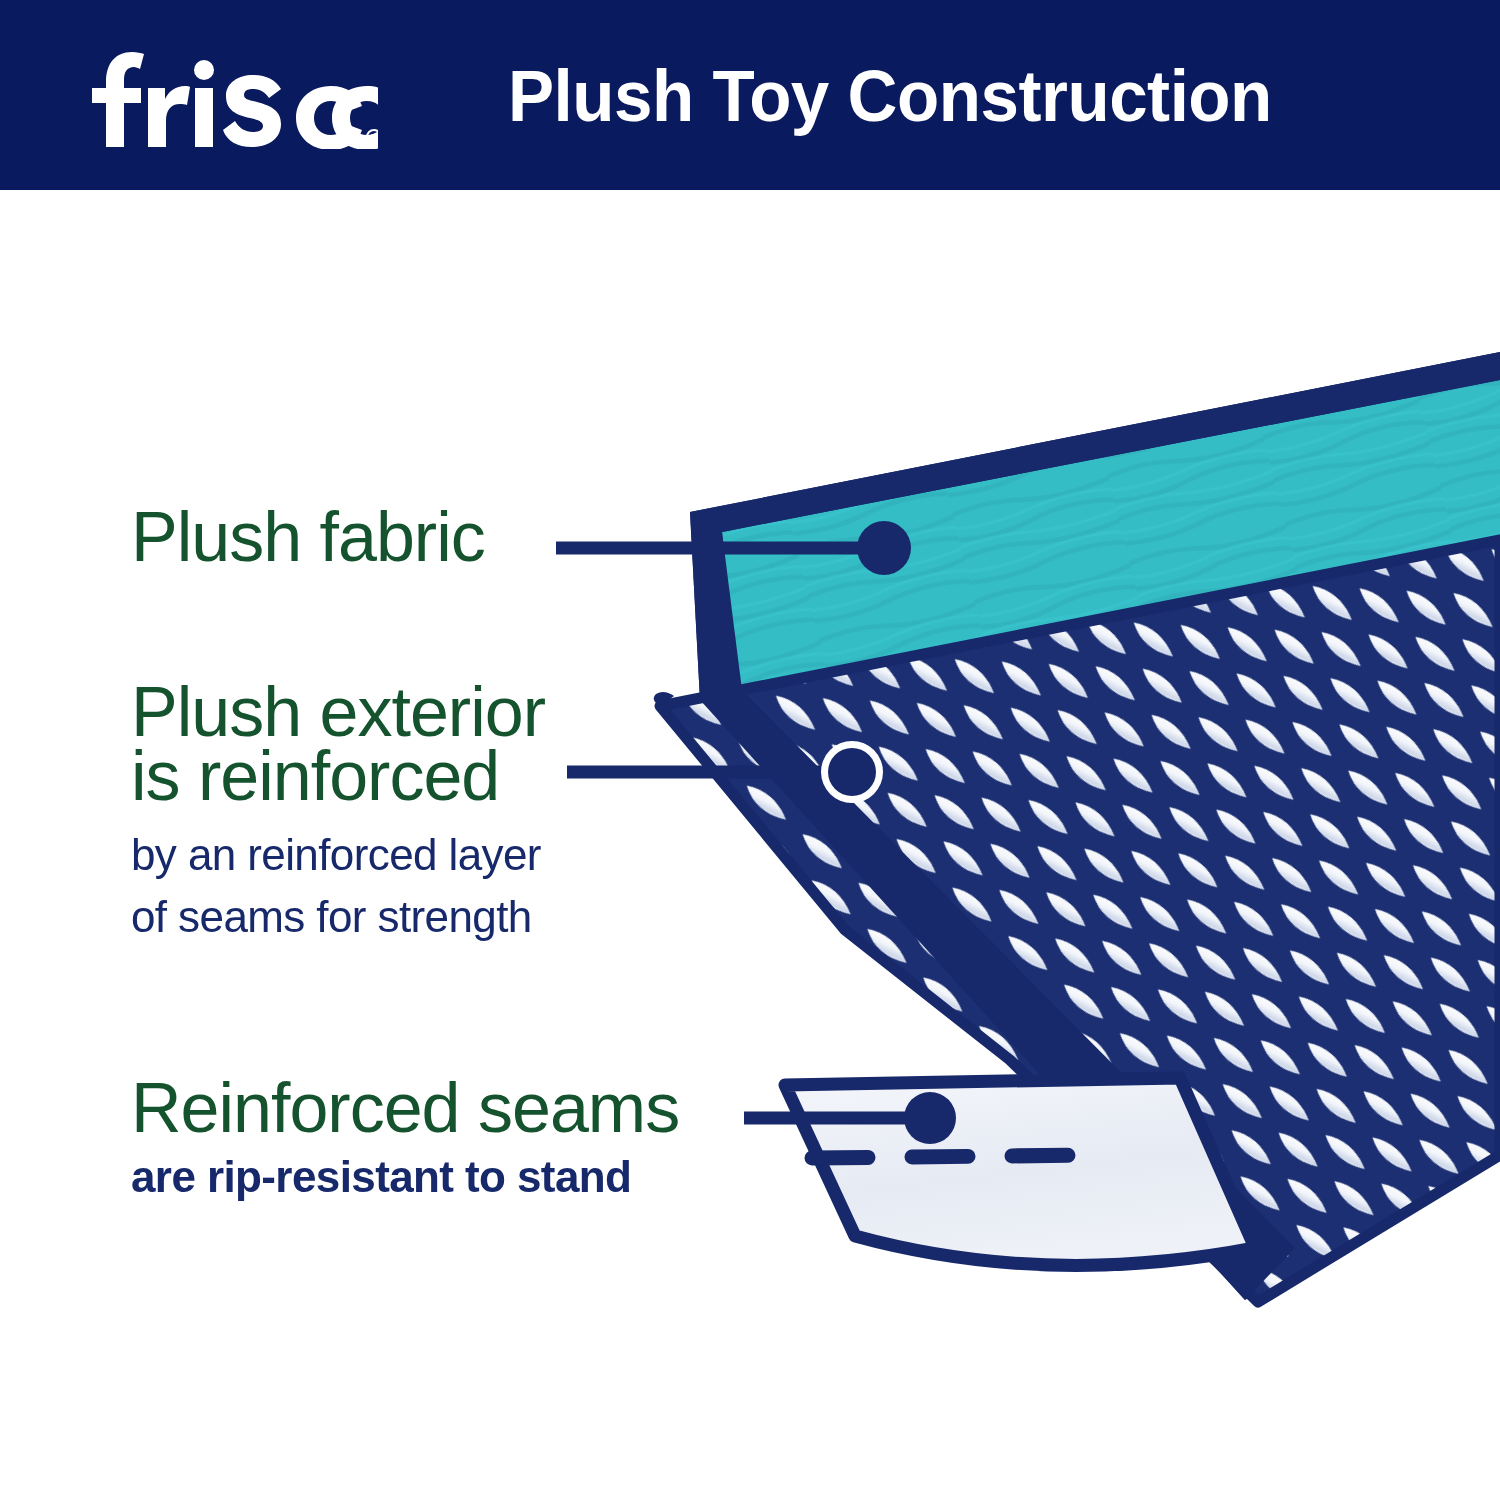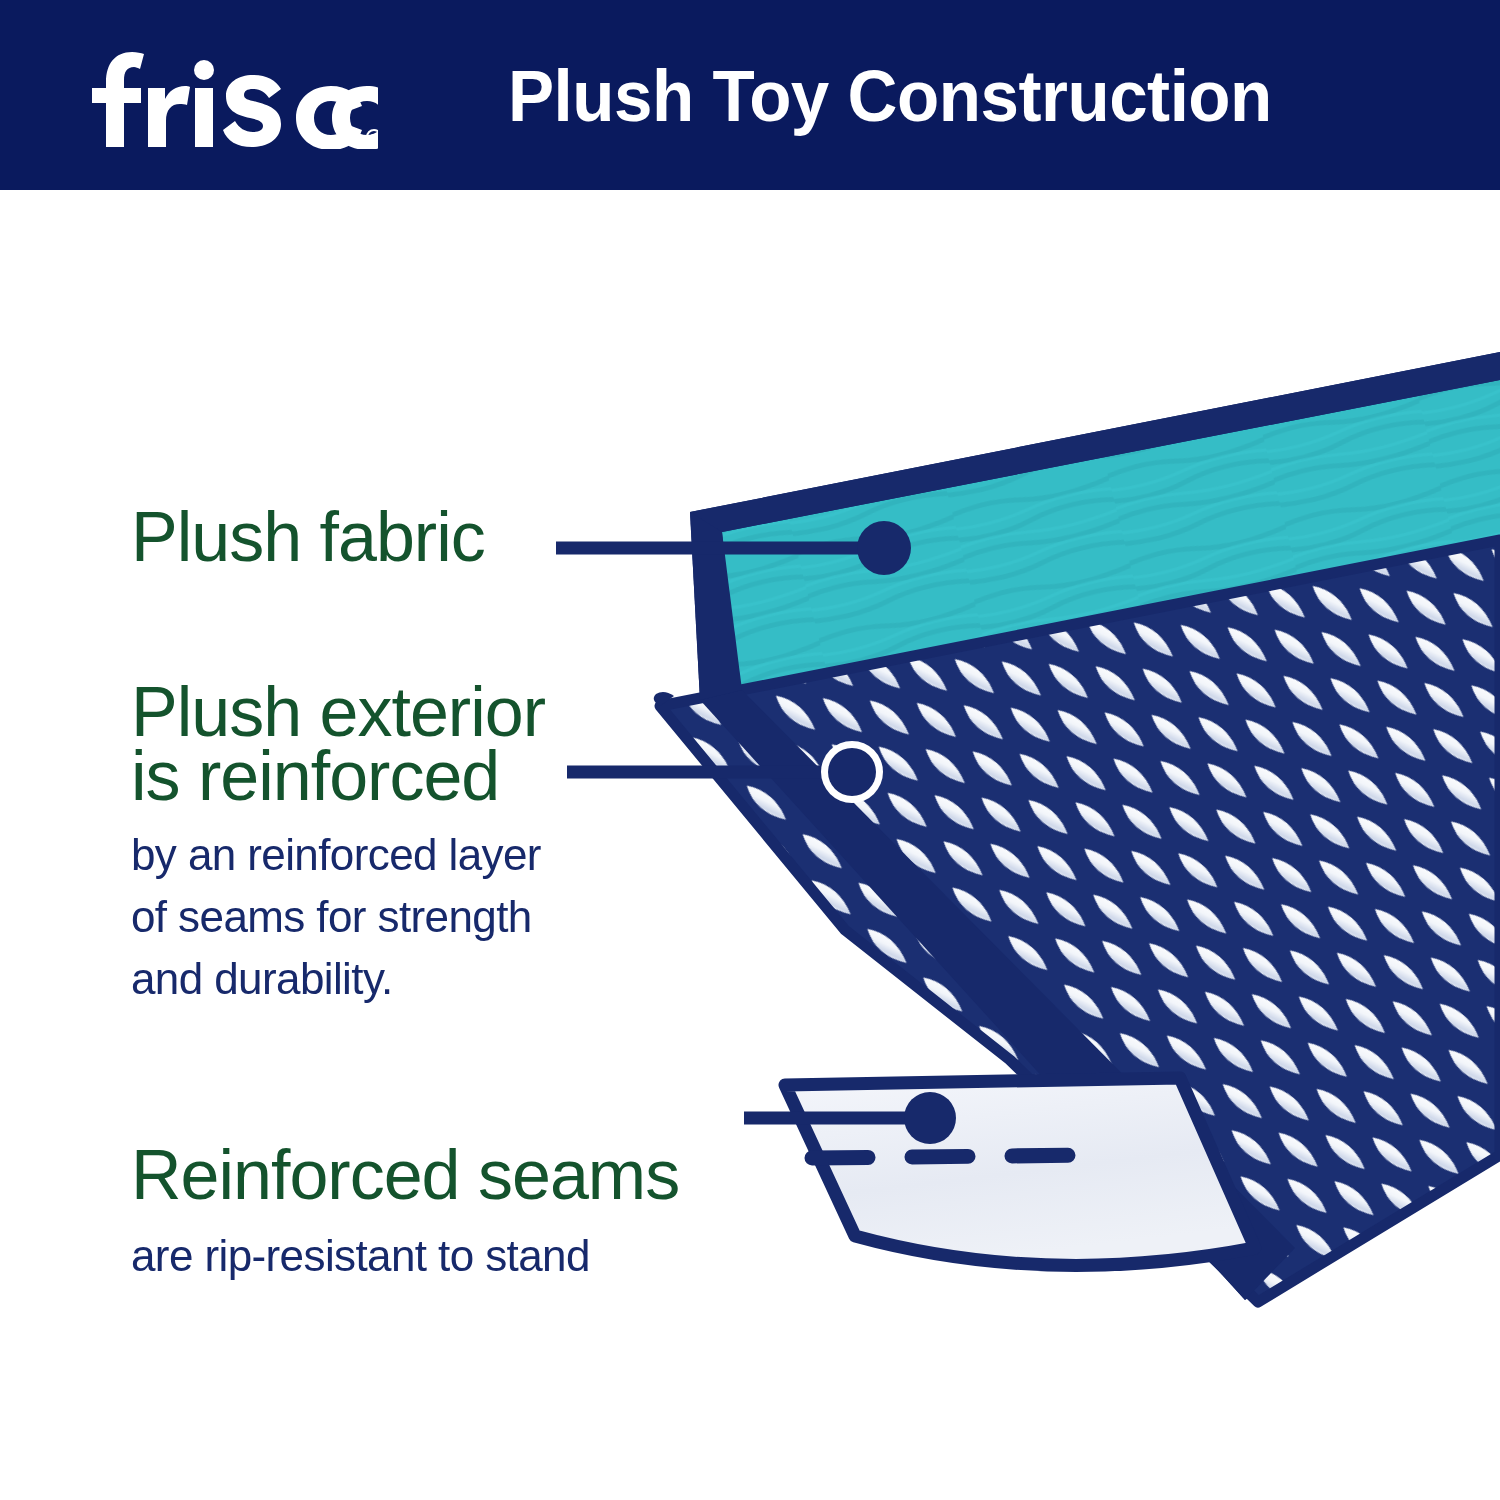--- a/index.html
+++ b/index.html
@@ -50,21 +50,21 @@
   .lbl-body{
     font-size:44px;
     line-height:62px;
     letter-spacing:-0.6px;
     color:#17296b;
     font-weight:500;
   }
 
   #lbl1{left:131px;top:505px;}
   #lbl2{left:131px;top:648px;margin-top:32px;}
-  #lbl3{left:131px;top:1143px;}
+  #lbl3{left:131px;top:1076px;}
 
   
   #art{
     position:absolute;left:0;top:0;width:1500px;height:1500px;
     pointer-events:none;
   }
 </style>
 </head>
 <body>
 
@@ -228,21 +228,20 @@
 
   <div id="lbl1" class="label-block">
     <div class="lbl-head">Plush fabric</div>
   </div>
 
   <div id="lbl2" class="label-block">
     <div class="lbl-head">Plush exterior</div>
     <div class="lbl-head">is reinforced</div>
     <div class="lbl-body" style="margin-top:16px;">by an reinforced layer</div>
     <div class="lbl-body">of seams for strength</div>
-    <div class="lbl-body">and durability.</div>
   </div>
 
   <div id="lbl3" class="label-block">
     <div class="lbl-head">Reinforced seams</div>
-    <div class="lbl-body" style="margin-top:18px;">are rip-resistant to stand</div>
+    <div class="lbl-body" style="margin-top:6px;font-weight:bold;">are rip-resistant to stand</div>
   </div>
 
 </div>
 
 </body></html>

